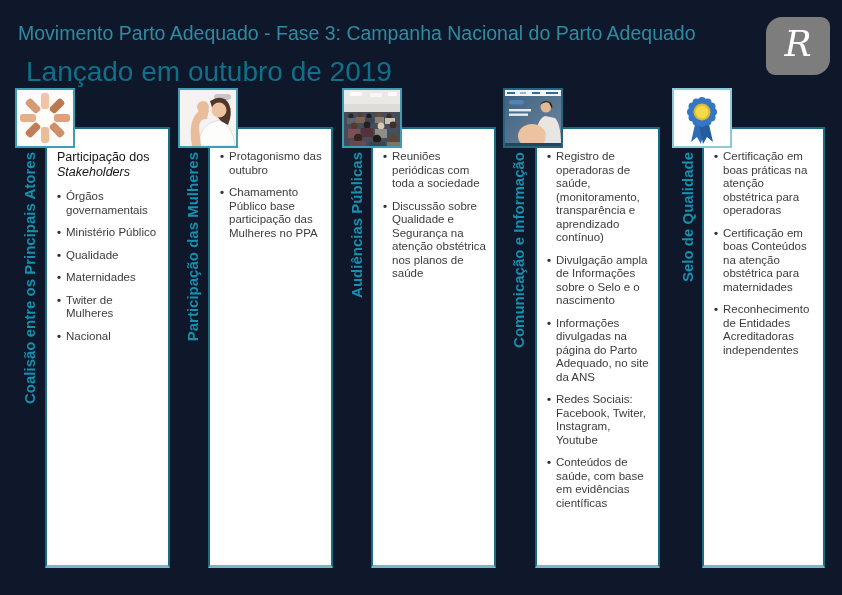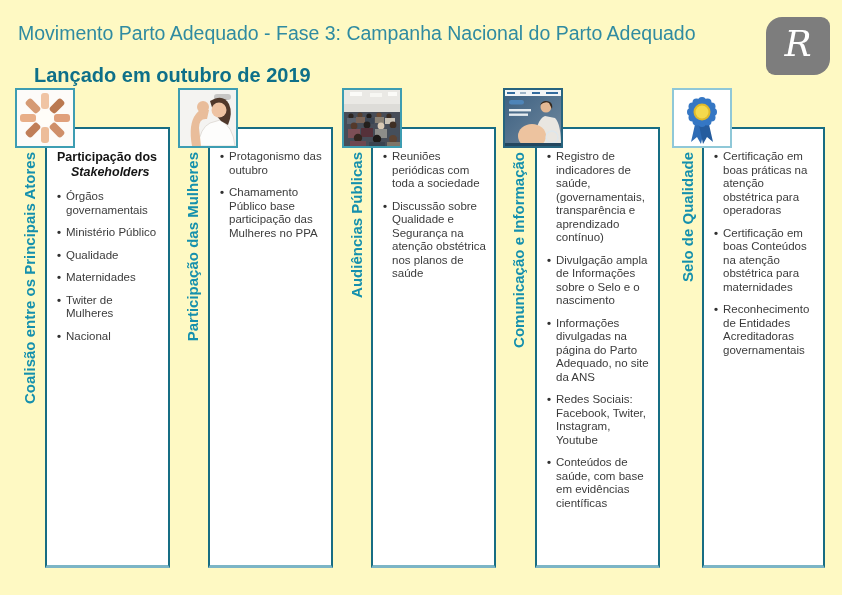--- a/index.html
+++ b/index.html
@@ -1,41 +1,41 @@
 <!DOCTYPE html>
 <html><head>
 <meta charset="utf-8">
 <style>
   * { box-sizing: border-box; }
   html, body { margin: 0; padding: 0; background: #ffffff; }
   .slide {
     position: relative;
     width: 842px;
     height: 595px;
-    background: #fef9c3;
+    background: #0f172a;
     font-family: "Liberation Sans", sans-serif;
     overflow: hidden;
   }
 
   
   .title {
     position: absolute;
     left: 18px; top: 22px;
     margin: 0;
     font-size: 19.5px;
     font-weight: 400;
     color: #2f8ba1;
     white-space: nowrap;
   }
   .subtitle {
     position: absolute;
     left: 18px; top: 48px;
-    margin: 16px;
-    font-size: 20px;
-    font-weight: 700;
+    margin: 8px;
+    font-size: 28px;
+    font-weight: 400;
     color: #0e7089;
     white-space: nowrap;
   }
   .logo {
     position: absolute;
     left: 766px; top: 17px;
     width: 64px; height: 58px;
     background: #7d7d7d;
     border-radius: 16px 9px 16px 9px;
     display: flex; align-items: center; justify-content: center;
@@ -84,26 +84,26 @@
     font-size: 15px;
     font-weight: 700;
     color: #1590ad;
     line-height: 26px;
     white-space: nowrap;
     z-index: 1;
   }
 
   .heading {
     font-size: 12.5px;
-    font-weight: 700;
+    font-weight: 400;
     color: #141414;
     line-height: 15px;
     margin: 0 0 10px 0;
   }
-  .heading em { font-style: italic; margin-left: 14px; }
+  .heading em { font-style: italic; }
 
   ul.bullets { list-style: none; margin: 0; padding: 0; }
   ul.bullets li {
     display: flex;
     margin-bottom: 9px;
     font-size: 11.5px;
     line-height: 13.5px;
     color: #3b3b3b;
   }
   ul.bullets .dot { flex: none; width: 9px; font-weight: 700; color: #2f2f2f; }
@@ -267,21 +267,21 @@
       </svg>
     </figure>
   </section>
 
   <section>
     <div class="vlabel" style="left:506px">Comunicação e Informação</div>
     <div class="box" style="left:535px">
       <ul class="bullets">
           <li>
             <span class="dot">•</span>
-            <span class="btxt">Registro de indicadores de saúde, (governamentais, transparência e aprendizado contínuo)</span>
+            <span class="btxt">Registro de operadoras de saúde, (monitoramento, transparência e aprendizado contínuo)</span>
           </li>
           <li>
             <span class="dot">•</span>
             <span class="btxt">Divulgação ampla de Informações sobre o Selo e o nascimento</span>
           </li>
           <li>
             <span class="dot">•</span>
             <span class="btxt">Informações divulgadas na página do Parto Adequado, no site da ANS</span>
           </li>
           <li>
@@ -328,21 +328,21 @@
           <li>
             <span class="dot">•</span>
             <span class="btxt">Certificação em boas práticas na atenção obstétrica para operadoras</span>
           </li>
           <li>
             <span class="dot">•</span>
             <span class="btxt">Certificação em boas Conteúdos na atenção obstétrica para maternidades</span>
           </li>
           <li>
             <span class="dot">•</span>
-            <span class="btxt">Reconhecimento de Entidades Acreditadoras governamentais</span>
+            <span class="btxt">Reconhecimento de Entidades Acreditadoras independentes</span>
           </li>
         </ul>
     </div>
     <figure class="thumb t5" style="left:672px">
       <svg viewBox="0 0 56 56" xmlns="http://www.w3.org/2000/svg">
         <rect width="56" height="56" fill="#ffffff"></rect>
         <polygon points="22,30 17,52 23,47 27,54 31,35" fill="#2f6cb5"></polygon>
         <polygon points="34,30 39,52 33,47 29,54 25,35" fill="#255c9e"></polygon>
         <g fill="#3577c4">
           <circle cx="39" cy="22" r="4"></circle>

